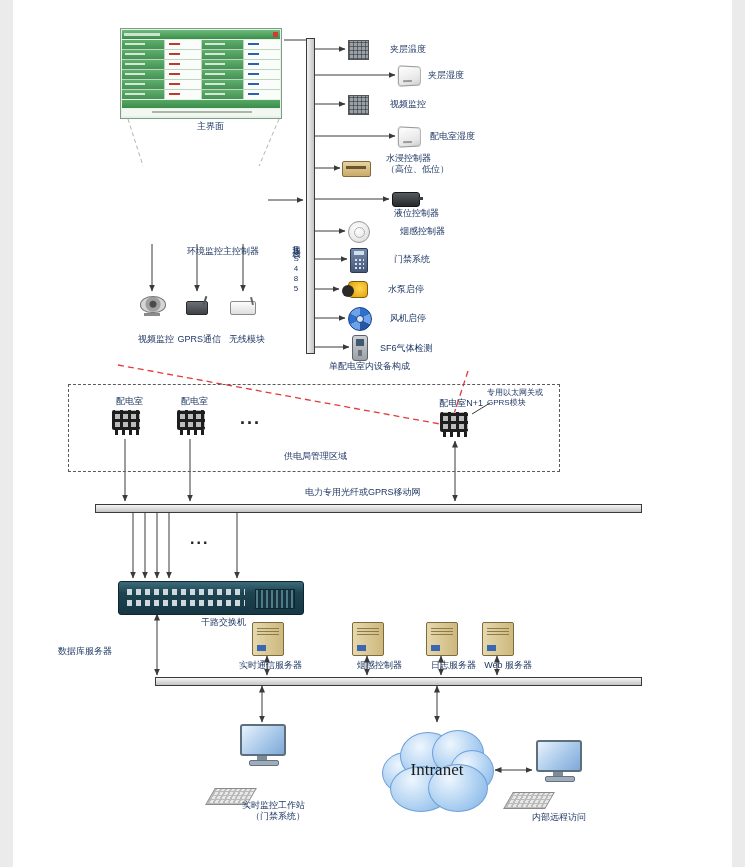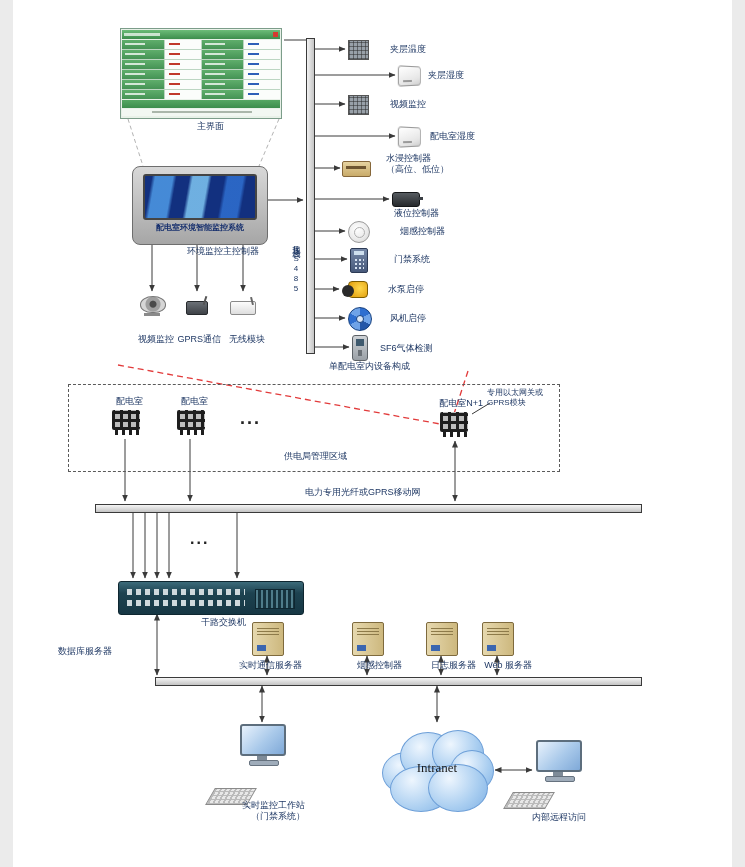--- a/index.html
+++ b/index.html
@@ -91,21 +91,21 @@
   .ic-monitor{position:absolute;width:46px;height:42px}
   .ic-monitor::before{content:"";position:absolute;left:0;top:0;width:42px;height:28px;border:2px solid #5d6e7d;border-radius:3px;
     background:linear-gradient(135deg,#e8f2fc 0%,#a9c9ea 55%,#7fa9d8 100%)}
   .ic-monitor::after{content:"";position:absolute;left:17px;top:32px;width:10px;height:4px;background:#7e8b98}
   .mon-base{position:absolute;left:9px;top:36px;width:28px;height:4px;background:#9facba;border:1px solid #66727f;border-radius:2px}
   .ic-kbd{position:absolute;width:40px;height:15px;background:#e8e8e8;border:1px solid #8a8a8a;transform:skewX(-30deg);
     background-image:repeating-linear-gradient(90deg,#bbb 0 2px,transparent 2px 5px),repeating-linear-gradient(0deg,#bbb 0 1px,transparent 1px 4px)}
   .cloud{position:absolute;left:380px;top:724px;width:114px;height:92px}
   .blob{position:absolute;border-radius:50%;border:1px solid #6d9fd8;
     background:radial-gradient(circle at 35% 30%,#eef6fe,#a8cdf0 60%,#7fb0e4)}
-  .cloud-label{position:absolute;left:0;right:0;top:36px;text-align:center;font-family:"Liberation Serif","DejaVu Serif",serif;font-size:13px;color:#1a1a1a}
+  .cloud-label{position:absolute;left:0;right:0;top:36px;text-align:center;font-family:"Liberation Serif","DejaVu Serif",serif;font-size:17px;color:#1a1a1a}
 </style>
 </head>
 <body>
 
 <div class="canvas">
 
   <div class="abs strip" style="left:0;top:0;width:13px;height:867px"></div>
   <div class="abs strip" style="left:732px;top:0;width:13px;height:867px"></div>
 
   <svg class="wires" width="745" height="867">
@@ -182,24 +182,20 @@
       <i class="cg"></i>
         <i class="cw"></i>
         <i class="cg"></i>
         <i class="cw"></i>
     </div>
     <div class="st"></div>
     <div class="dt"></div>
   </div>
   <div class="lbl c" style="left:168px;top:121px;width:56px">主界面</div>
 
-  <div class="controller">
-    <div class="ctrl-screen"></div>
-    <div class="ctrl-title">配电室环境智能监控系统</div>
-  </div>
   <div class="lbl c" style="left:139px;top:246px;width:120px">环境监控主控制器</div>
 
   <div class="ic-cam" style="left:139px;top:296px"></div>
   <div class="ic-gprs" style="left:186px;top:297px"></div>
   <div class="ic-wifi" style="left:230px;top:298px"></div>
   <div class="lbl c" style="left:130px;top:334px;width:44px">视频监控</div>
   <div class="lbl c" style="left:173px;top:334px;width:48px">GPRS通信</div>
   <div class="lbl c" style="left:221px;top:334px;width:44px">无线模块</div>
 
   <div class="busv" style="left:306px;top:38px;width:7px;height:314px"></div>

